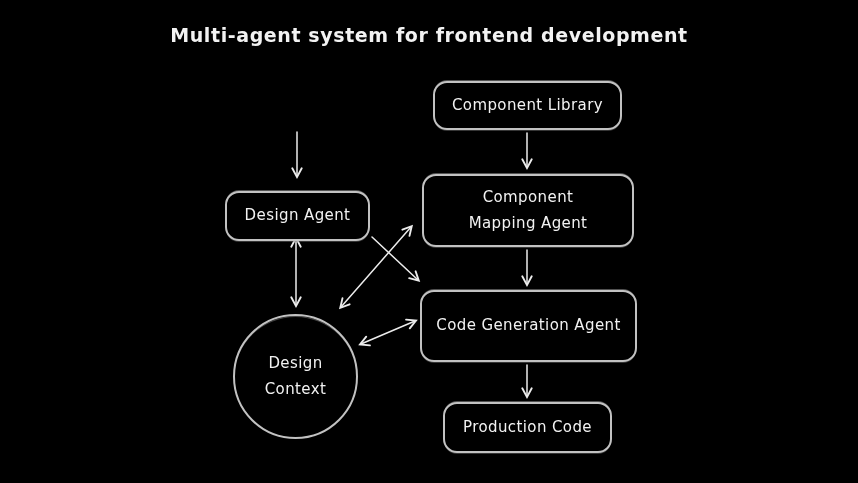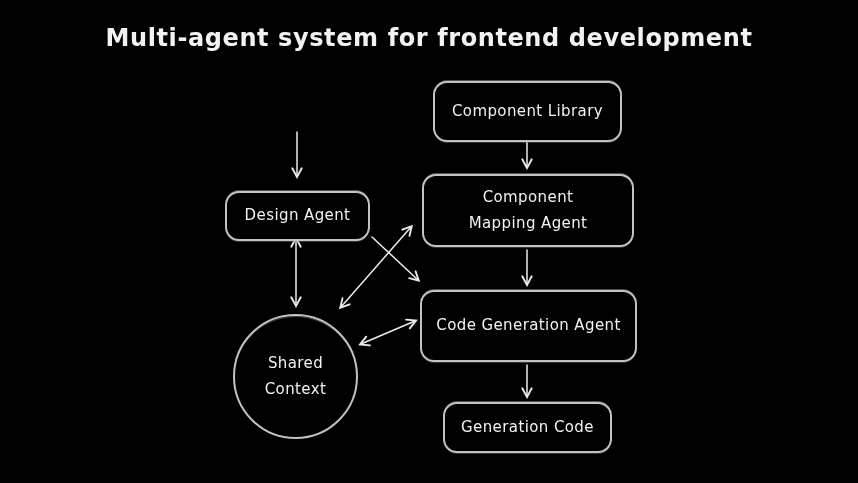--- a/index.html
+++ b/index.html
@@ -15,21 +15,21 @@
     overflow: hidden;
     font-family: "DejaVu Sans", sans-serif;
   }
   .title {
     position: absolute;
     top: 24px;
     left: 0;
     width: 100%;
     margin: 0;
     text-align: center;
-    font-size: 24px;
+    font-size: 19px;
     font-weight: 600;
     letter-spacing: 0.6px;
     color: #f2f2f2;
   }
   .edges {
     position: absolute;
     top: 0;
     left: 0;
     pointer-events: none;
   }
@@ -85,37 +85,37 @@
     <line class="edge" x1="527" y1="133" x2="527" y2="167" marker-end="url(#ah)"></line>
     <line class="edge" x1="527" y1="250" x2="527" y2="284" marker-end="url(#ah)"></line>
     <line class="edge" x1="527" y1="365" x2="527" y2="396" marker-end="url(#ah)"></line>
     <line class="edge" x1="296" y1="239" x2="296" y2="305" marker-start="url(#ah)" marker-end="url(#ah)"></line>
     <line class="edge" x1="341" y1="307" x2="411" y2="227" marker-start="url(#ah)" marker-end="url(#ah)"></line>
     <line class="edge" x1="372" y1="237" x2="418" y2="280" marker-end="url(#ah)"></line>
     <line class="edge" x1="361" y1="344" x2="415" y2="321" marker-start="url(#ah)" marker-end="url(#ah)"></line>
   </svg>
 
 
-  <div class="node rect" style="left:433px; top:81px; width:189px; height:61px;">
+  <div class="node rect" style="left:433px; top:81px; width:189px; height:49px;">
     <span class="label">Component Library</span>
   </div>
 
   <div class="node rect" style="left:225px; top:183px; width:145px; height:50px;margin-top:8px;">
     <span class="label">Design Agent</span>
   </div>
 
   <div class="node rect" style="left:420px; top:290px; width:217px; height:72px;">
     <span class="label">Code Generation Agent</span>
   </div>
 
   <div class="node rect" style="left:422px; top:174px; width:212px; height:73px;">
     <span class="label narrow-160">Component Mapping Agent</span>
   </div>
 
   <div class="node circle" style="left:233px; top:314px; width:125px; height:125px;">
-    <span class="label narrow-80">Shared Context</span>
+    <span class="label narrow-80">Design Context</span>
   </div>
 
   <div class="node rect" style="left:443px; top:402px; width:169px; height:51px;">
-    <span class="label">Generation Code</span>
+    <span class="label">Production Code</span>
   </div>
 
 </div>
 
 </body></html>

